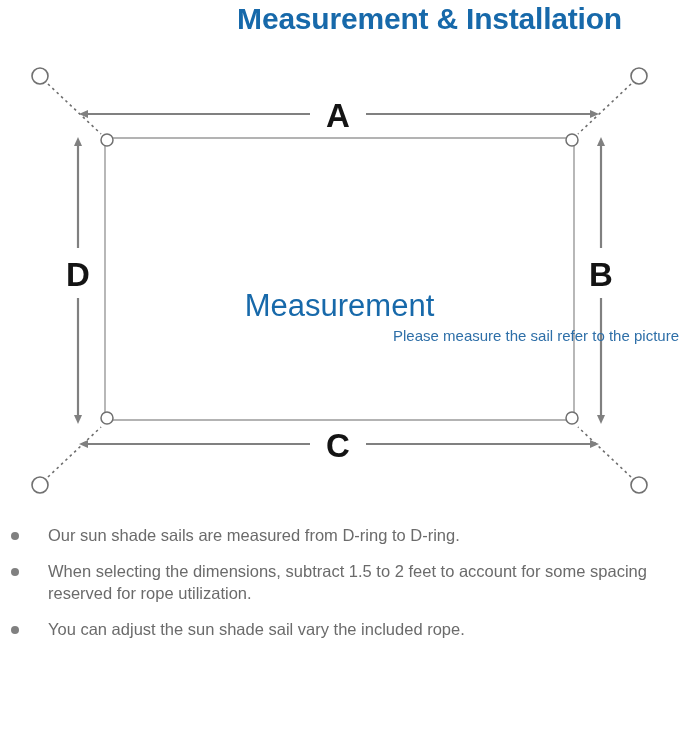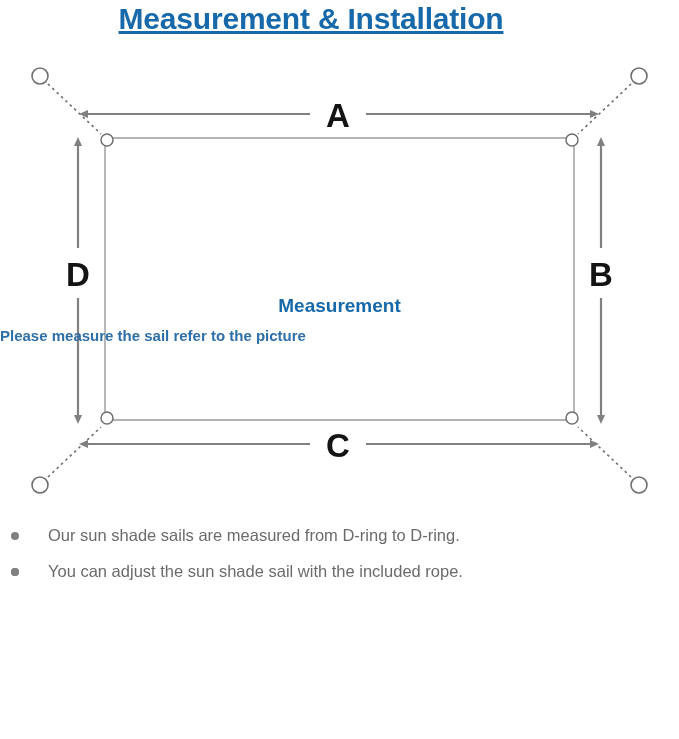--- a/index.html
+++ b/index.html
@@ -19,57 +19,56 @@
     position: relative;
     width: 679px;
     height: 739px;
     background: #ffffff;
   }
   .title {
     position: absolute;
     left: 0;
     top: 0px;
     width: 622px;
-    text-align: center;
+    text-align: right;
     font-size: 30px;
     font-weight: bold;
     color: #1769AA;
     letter-spacing: -0.2px;
     line-height: 38px;
-    text-decoration: underline;
   }
   .diagram-wrap {
     position: absolute;
     left: 0;
     top: 48px;
     width: 679px;
     height: 470px;
   }
   .diagram-wrap svg {
     display: block;
   }
   .center-title {
     position: absolute;
     left: 0;
     top: 243px;
     width: 679px;
     text-align: center;
-    font-size: 19px;
-    font-weight: bold;
+    font-size: 31px;
+    font-weight: normal;
     color: #1769AA;
     line-height: 30px;
   }
   .center-sub {
     position: absolute;
     left: 0;
     top: 278px;
     width: 679px;
-    text-align: left;
+    text-align: right;
     font-size: 15px;
-    font-weight: bold;
+    font-weight: normal;
     color: #2E6FA8;
     line-height: 20px;
   }
   .notes {
     position: absolute;
     left: 0;
     top: 524px;
     width: 679px;
   }
   .note {
@@ -161,20 +160,21 @@
     <div class="center-sub">Please measure the sail refer to the picture</div>
   </div>
 
   <div class="notes">
     <div class="note">
       <span class="dot"></span>
       <span>Our sun shade sails are measured from D-ring to D-ring.</span>
     </div>
     <div class="note">
       <span class="dot"></span>
+      <span>When selecting the dimensions, subtract 1.5 to 2 feet to account for some spacing reserved for rope utilization.</span>
     </div>
     <div class="note">
       <span class="dot"></span>
-      <span>You can adjust the sun shade sail with the included rope.</span>
+      <span>You can adjust the sun shade sail vary the included rope.</span>
     </div>
   </div>
 
 </div>
 
 </body></html>

